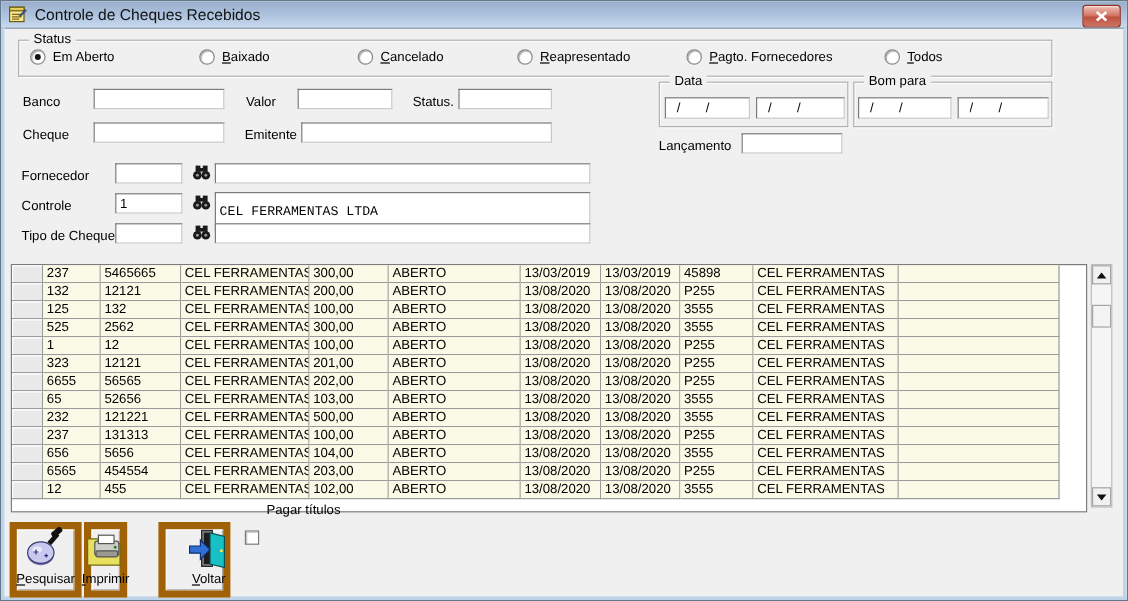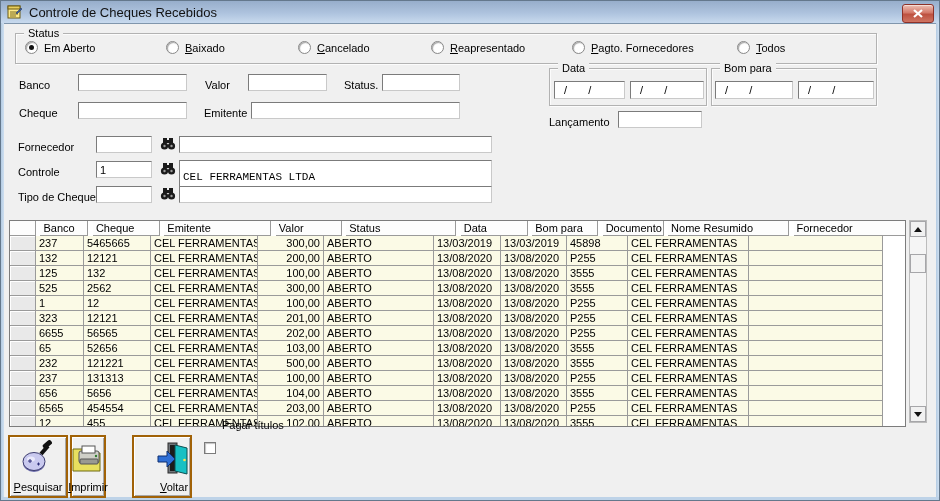--- a/index.html
+++ b/index.html
@@ -32,33 +32,33 @@
   u{text-decoration:underline;}
   
   .grid{position:absolute;left:8px;top:219px;width:897px;height:207px;background:#fff;
         border:1px solid #7c7c7c;box-sizing:border-box;overflow:hidden;}
   .ghead,.grow{white-space:nowrap;height:15px;}
   .gcell{display:inline-block;vertical-align:top;box-sizing:border-box;height:15px;line-height:14px;
          font-size:11px;padding:0 3px;border-right:1px solid #9a9a9a;border-bottom:1px solid #9a9a9a;
          overflow:hidden;background:#fbfae6;color:#000;}
   .ghead .gcell{background:#fdfdfd;}
   .gcell.sel{background:#e9e9e9;box-shadow:inset 1px 1px 0 #fff;}
-  .gcell.num{text-align:right;}
+  .gcell.num{}
   .c0{width:26px;}.c1{width:48px;}.c2{width:67px;}.c3{width:107px;}.c4{width:66px;}.c5{width:110px;}
   .c6{width:67px;}.c7{width:66px;}.c8{width:61px;}.c9{width:121px;}.c10{width:134px;}
   
   .vsb{position:absolute;left:908px;top:219px;width:18px;height:203px;background:#f5f5f5;
        border:1px solid #bcbcbc;box-sizing:border-box;}
   .sbtn{position:absolute;left:0;width:16px;height:16px;background:#f1f1f1;border:1px solid #a6a6a9;
         box-sizing:border-box;display:flex;align-items:center;justify-content:center;}
   .tri-up{width:0;height:0;border-left:4px solid transparent;border-right:4px solid transparent;border-bottom:5px solid #111;}
   .tri-dn{width:0;height:0;border-left:4px solid transparent;border-right:4px solid transparent;border-top:5px solid #111;}
   .thumb{position:absolute;left:0;top:33px;width:16px;height:19px;background:#f3f3f3;border:1px solid #a6a6a9;box-sizing:border-box;}
   
-  .fbtn{position:absolute;top:434px;height:63px;background:#f0f0f0;border:2px solid #a16207;
+  .fbtn{position:absolute;top:434px;height:63px;background:#f0f0f0;border:6px solid #a16207;
         box-shadow:inset 1px 1px 0 #fff,inset -1px -1px 0 #a8a8a8;box-sizing:border-box;
         display:flex;flex-direction:column;align-items:center;justify-content:flex-end;padding-bottom:3px;gap:2px;}
   .fbtn .icn{flex:1;display:flex;align-items:center;justify-content:center;}
   .fbtn .blabel{font-size:11px;color:#000;}
   .chk{position:absolute;left:203px;top:441px;width:12px;height:12px;background:#fff;border:1px solid #7b7b7b;
        box-shadow:inset 1px 1px 1px rgba(0,0,0,.25);box-sizing:border-box;}
   .binoc{position:absolute;width:16px;height:14px;cursor:pointer;}
 </style>
 </head>
 <body>
@@ -182,33 +182,20 @@
       <rect x="6" y="3" width="4" height="3" fill="#1a1a1a"></rect>
       <circle cx="4.5" cy="9" r="3.6" fill="#1a1a1a"></circle>
         <circle cx="11.5" cy="9" r="3.6" fill="#1a1a1a"></circle>
       <circle cx="4.5" cy="9" r="1.2" fill="#9a9a9a"></circle>
         <circle cx="11.5" cy="9" r="1.2" fill="#9a9a9a"></circle>
     </svg>
   </span>
   <input class="tb" style="left: 178px; top: 185px; width: 313px; height: 17px;" value="">
 
   <div class="grid">
-    <div class="ghead">
-      <span class="gcell c0"></span>
-      <span class="gcell c1">Banco</span>
-      <span class="gcell c2">Cheque</span>
-      <span class="gcell c3">Emitente</span>
-      <span class="gcell c4">Valor</span>
-      <span class="gcell c5">Status</span>
-      <span class="gcell c6">Data</span>
-      <span class="gcell c7">Bom para</span>
-      <span class="gcell c8">Documento</span>
-      <span class="gcell c9">Nome Resumido</span>
-      <span class="gcell c10">Fornecedor</span>
-    </div>
     <div>
         <div class="grow"><span class="gcell c0 sel"></span><span class="gcell c1">237</span><span class="gcell c2">5465665</span><span class="gcell c3">CEL FERRAMENTAS</span><span class="gcell c4 num">300,00</span><span class="gcell c5">ABERTO</span><span class="gcell c6">13/03/2019</span><span class="gcell c7">13/03/2019</span><span class="gcell c8">45898</span><span class="gcell c9">CEL FERRAMENTAS</span><span class="gcell c10"></span></div>
         <div class="grow"><span class="gcell c0 sel"></span><span class="gcell c1">132</span><span class="gcell c2">12121</span><span class="gcell c3">CEL FERRAMENTAS</span><span class="gcell c4 num">200,00</span><span class="gcell c5">ABERTO</span><span class="gcell c6">13/08/2020</span><span class="gcell c7">13/08/2020</span><span class="gcell c8">P255</span><span class="gcell c9">CEL FERRAMENTAS</span><span class="gcell c10"></span></div>
         <div class="grow"><span class="gcell c0 sel"></span><span class="gcell c1">125</span><span class="gcell c2">132</span><span class="gcell c3">CEL FERRAMENTAS</span><span class="gcell c4 num">100,00</span><span class="gcell c5">ABERTO</span><span class="gcell c6">13/08/2020</span><span class="gcell c7">13/08/2020</span><span class="gcell c8">3555</span><span class="gcell c9">CEL FERRAMENTAS</span><span class="gcell c10"></span></div>
         <div class="grow"><span class="gcell c0 sel"></span><span class="gcell c1">525</span><span class="gcell c2">2562</span><span class="gcell c3">CEL FERRAMENTAS</span><span class="gcell c4 num">300,00</span><span class="gcell c5">ABERTO</span><span class="gcell c6">13/08/2020</span><span class="gcell c7">13/08/2020</span><span class="gcell c8">3555</span><span class="gcell c9">CEL FERRAMENTAS</span><span class="gcell c10"></span></div>
         <div class="grow"><span class="gcell c0 sel"></span><span class="gcell c1">1</span><span class="gcell c2">12</span><span class="gcell c3">CEL FERRAMENTAS</span><span class="gcell c4 num">100,00</span><span class="gcell c5">ABERTO</span><span class="gcell c6">13/08/2020</span><span class="gcell c7">13/08/2020</span><span class="gcell c8">P255</span><span class="gcell c9">CEL FERRAMENTAS</span><span class="gcell c10"></span></div>
         <div class="grow"><span class="gcell c0 sel"></span><span class="gcell c1">323</span><span class="gcell c2">12121</span><span class="gcell c3">CEL FERRAMENTAS</span><span class="gcell c4 num">201,00</span><span class="gcell c5">ABERTO</span><span class="gcell c6">13/08/2020</span><span class="gcell c7">13/08/2020</span><span class="gcell c8">P255</span><span class="gcell c9">CEL FERRAMENTAS</span><span class="gcell c10"></span></div>
         <div class="grow"><span class="gcell c0 sel"></span><span class="gcell c1">6655</span><span class="gcell c2">56565</span><span class="gcell c3">CEL FERRAMENTAS</span><span class="gcell c4 num">202,00</span><span class="gcell c5">ABERTO</span><span class="gcell c6">13/08/2020</span><span class="gcell c7">13/08/2020</span><span class="gcell c8">P255</span><span class="gcell c9">CEL FERRAMENTAS</span><span class="gcell c10"></span></div>
         <div class="grow"><span class="gcell c0 sel"></span><span class="gcell c1">65</span><span class="gcell c2">52656</span><span class="gcell c3">CEL FERRAMENTAS</span><span class="gcell c4 num">103,00</span><span class="gcell c5">ABERTO</span><span class="gcell c6">13/08/2020</span><span class="gcell c7">13/08/2020</span><span class="gcell c8">3555</span><span class="gcell c9">CEL FERRAMENTAS</span><span class="gcell c10"></span></div>
         <div class="grow"><span class="gcell c0 sel"></span><span class="gcell c1">232</span><span class="gcell c2">121221</span><span class="gcell c3">CEL FERRAMENTAS</span><span class="gcell c4 num">500,00</span><span class="gcell c5">ABERTO</span><span class="gcell c6">13/08/2020</span><span class="gcell c7">13/08/2020</span><span class="gcell c8">3555</span><span class="gcell c9">CEL FERRAMENTAS</span><span class="gcell c10"></span></div>

